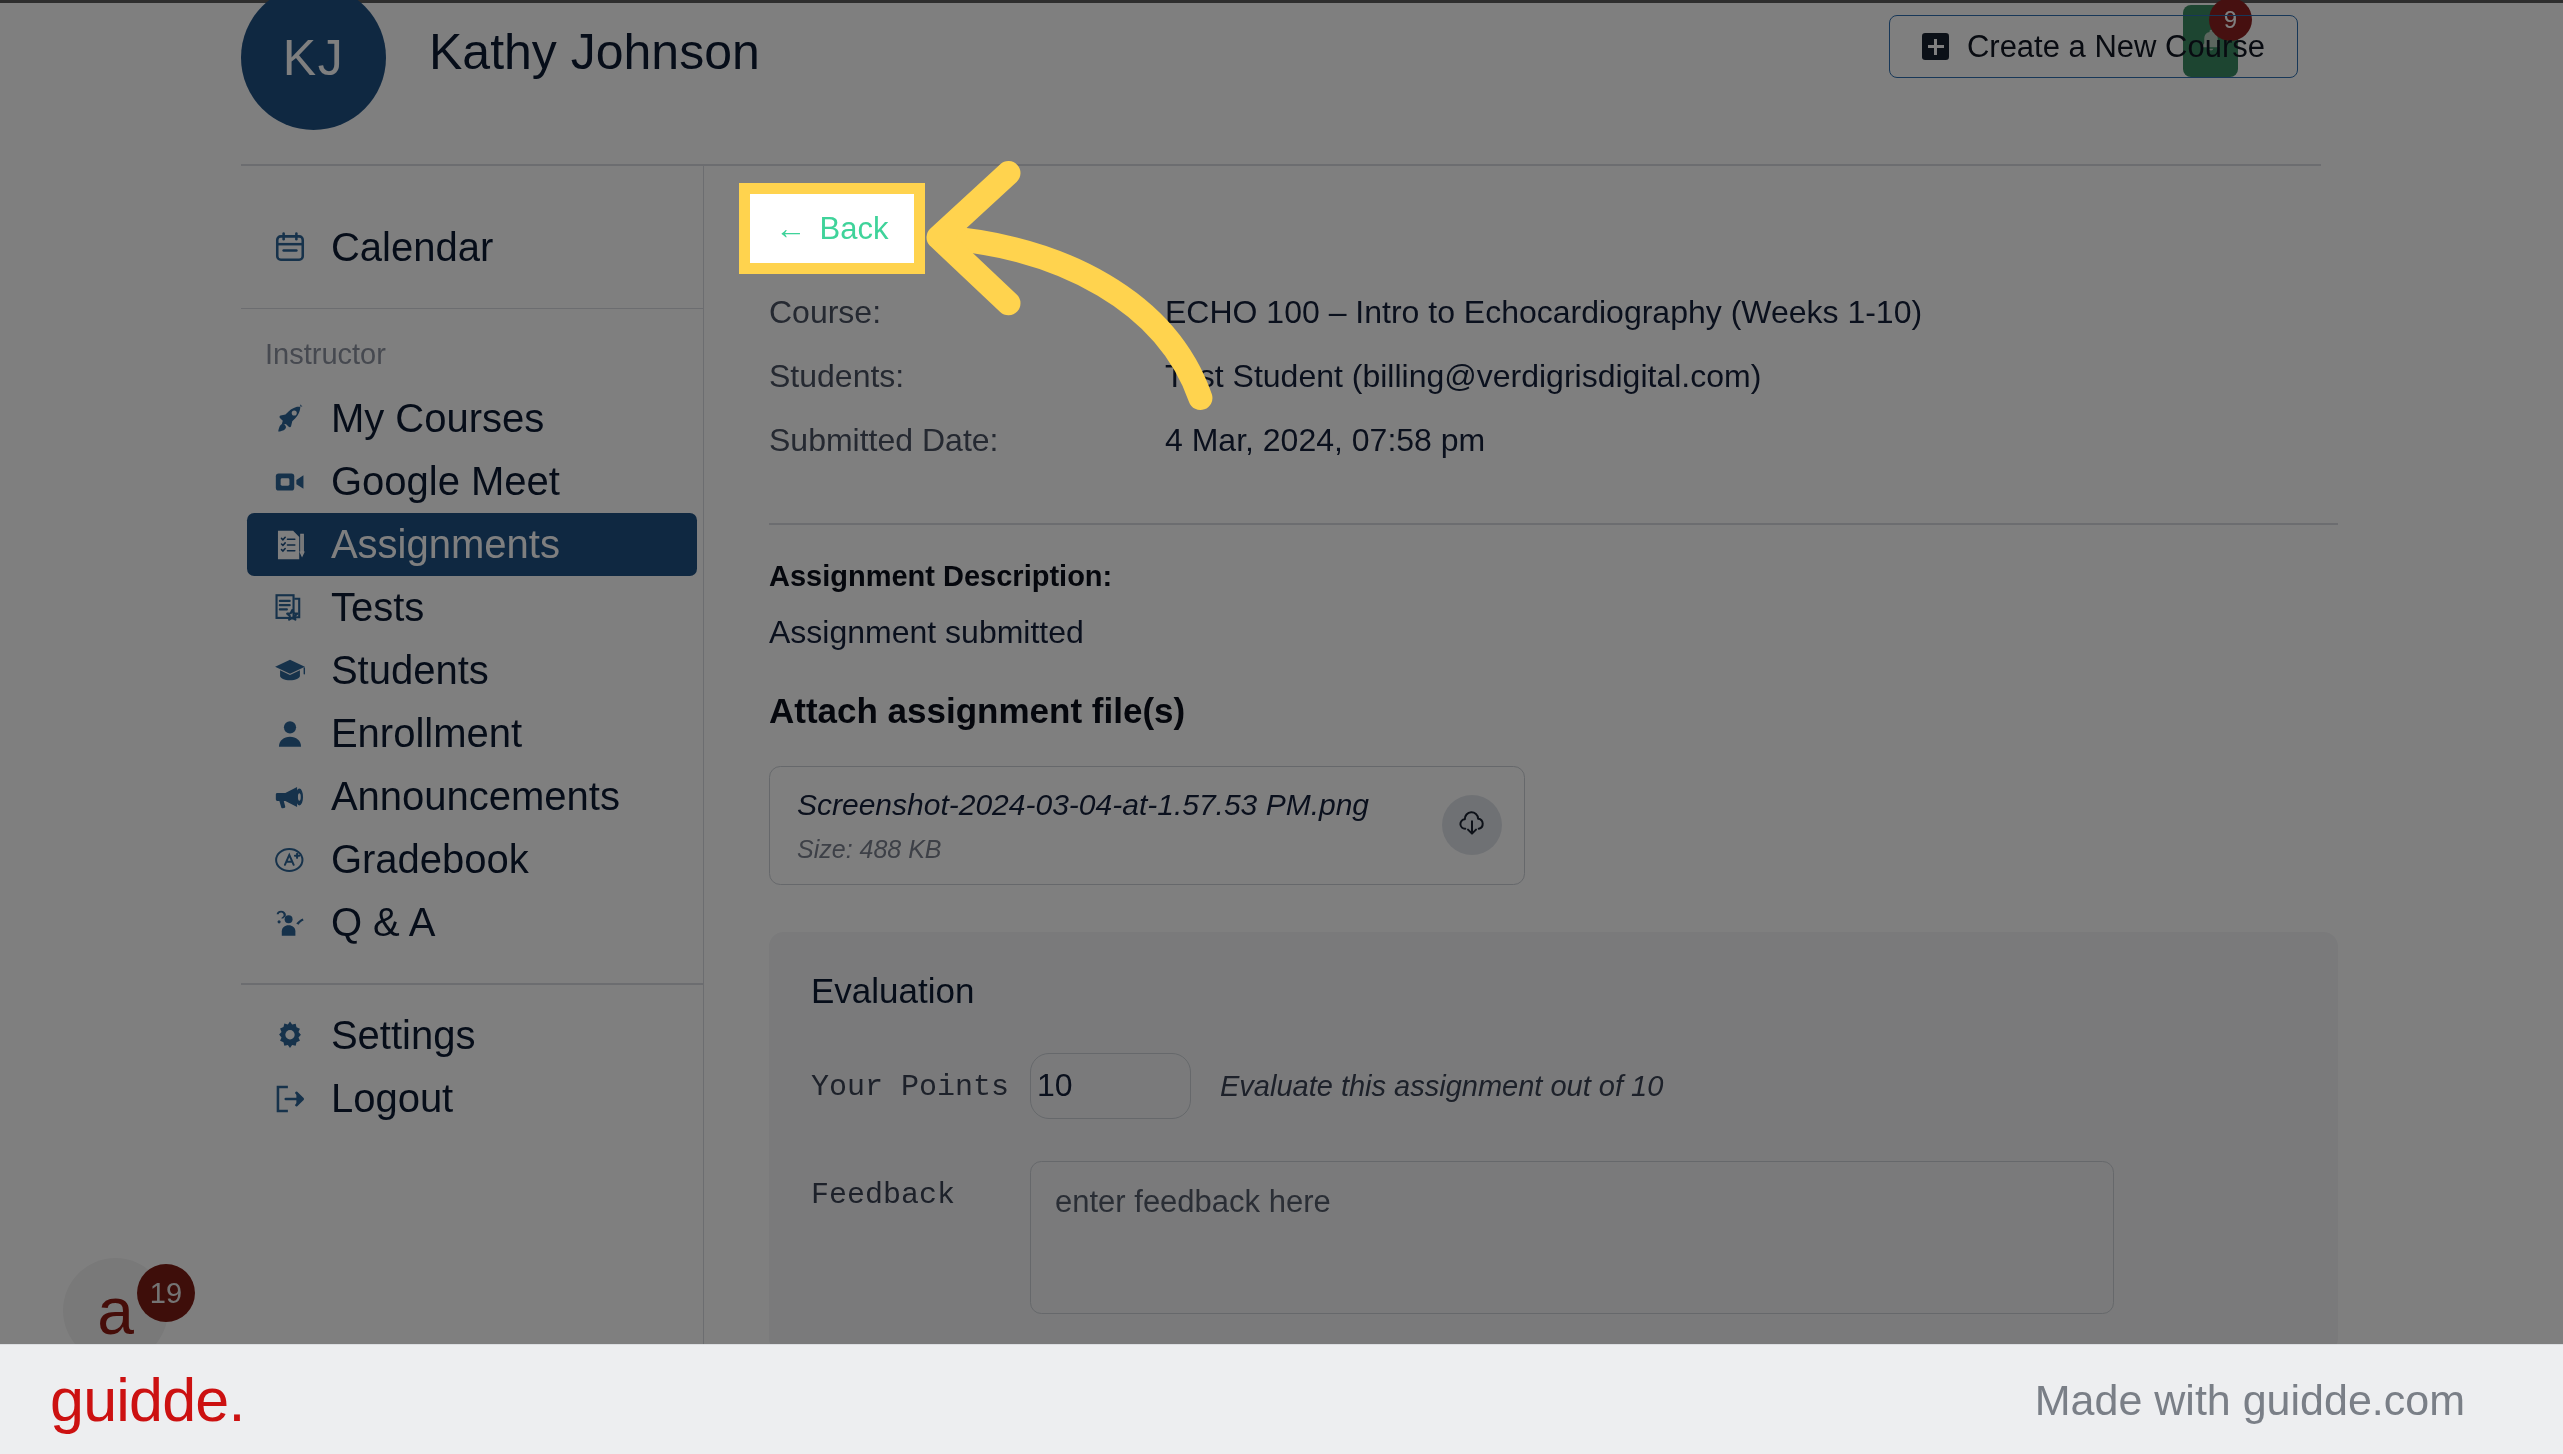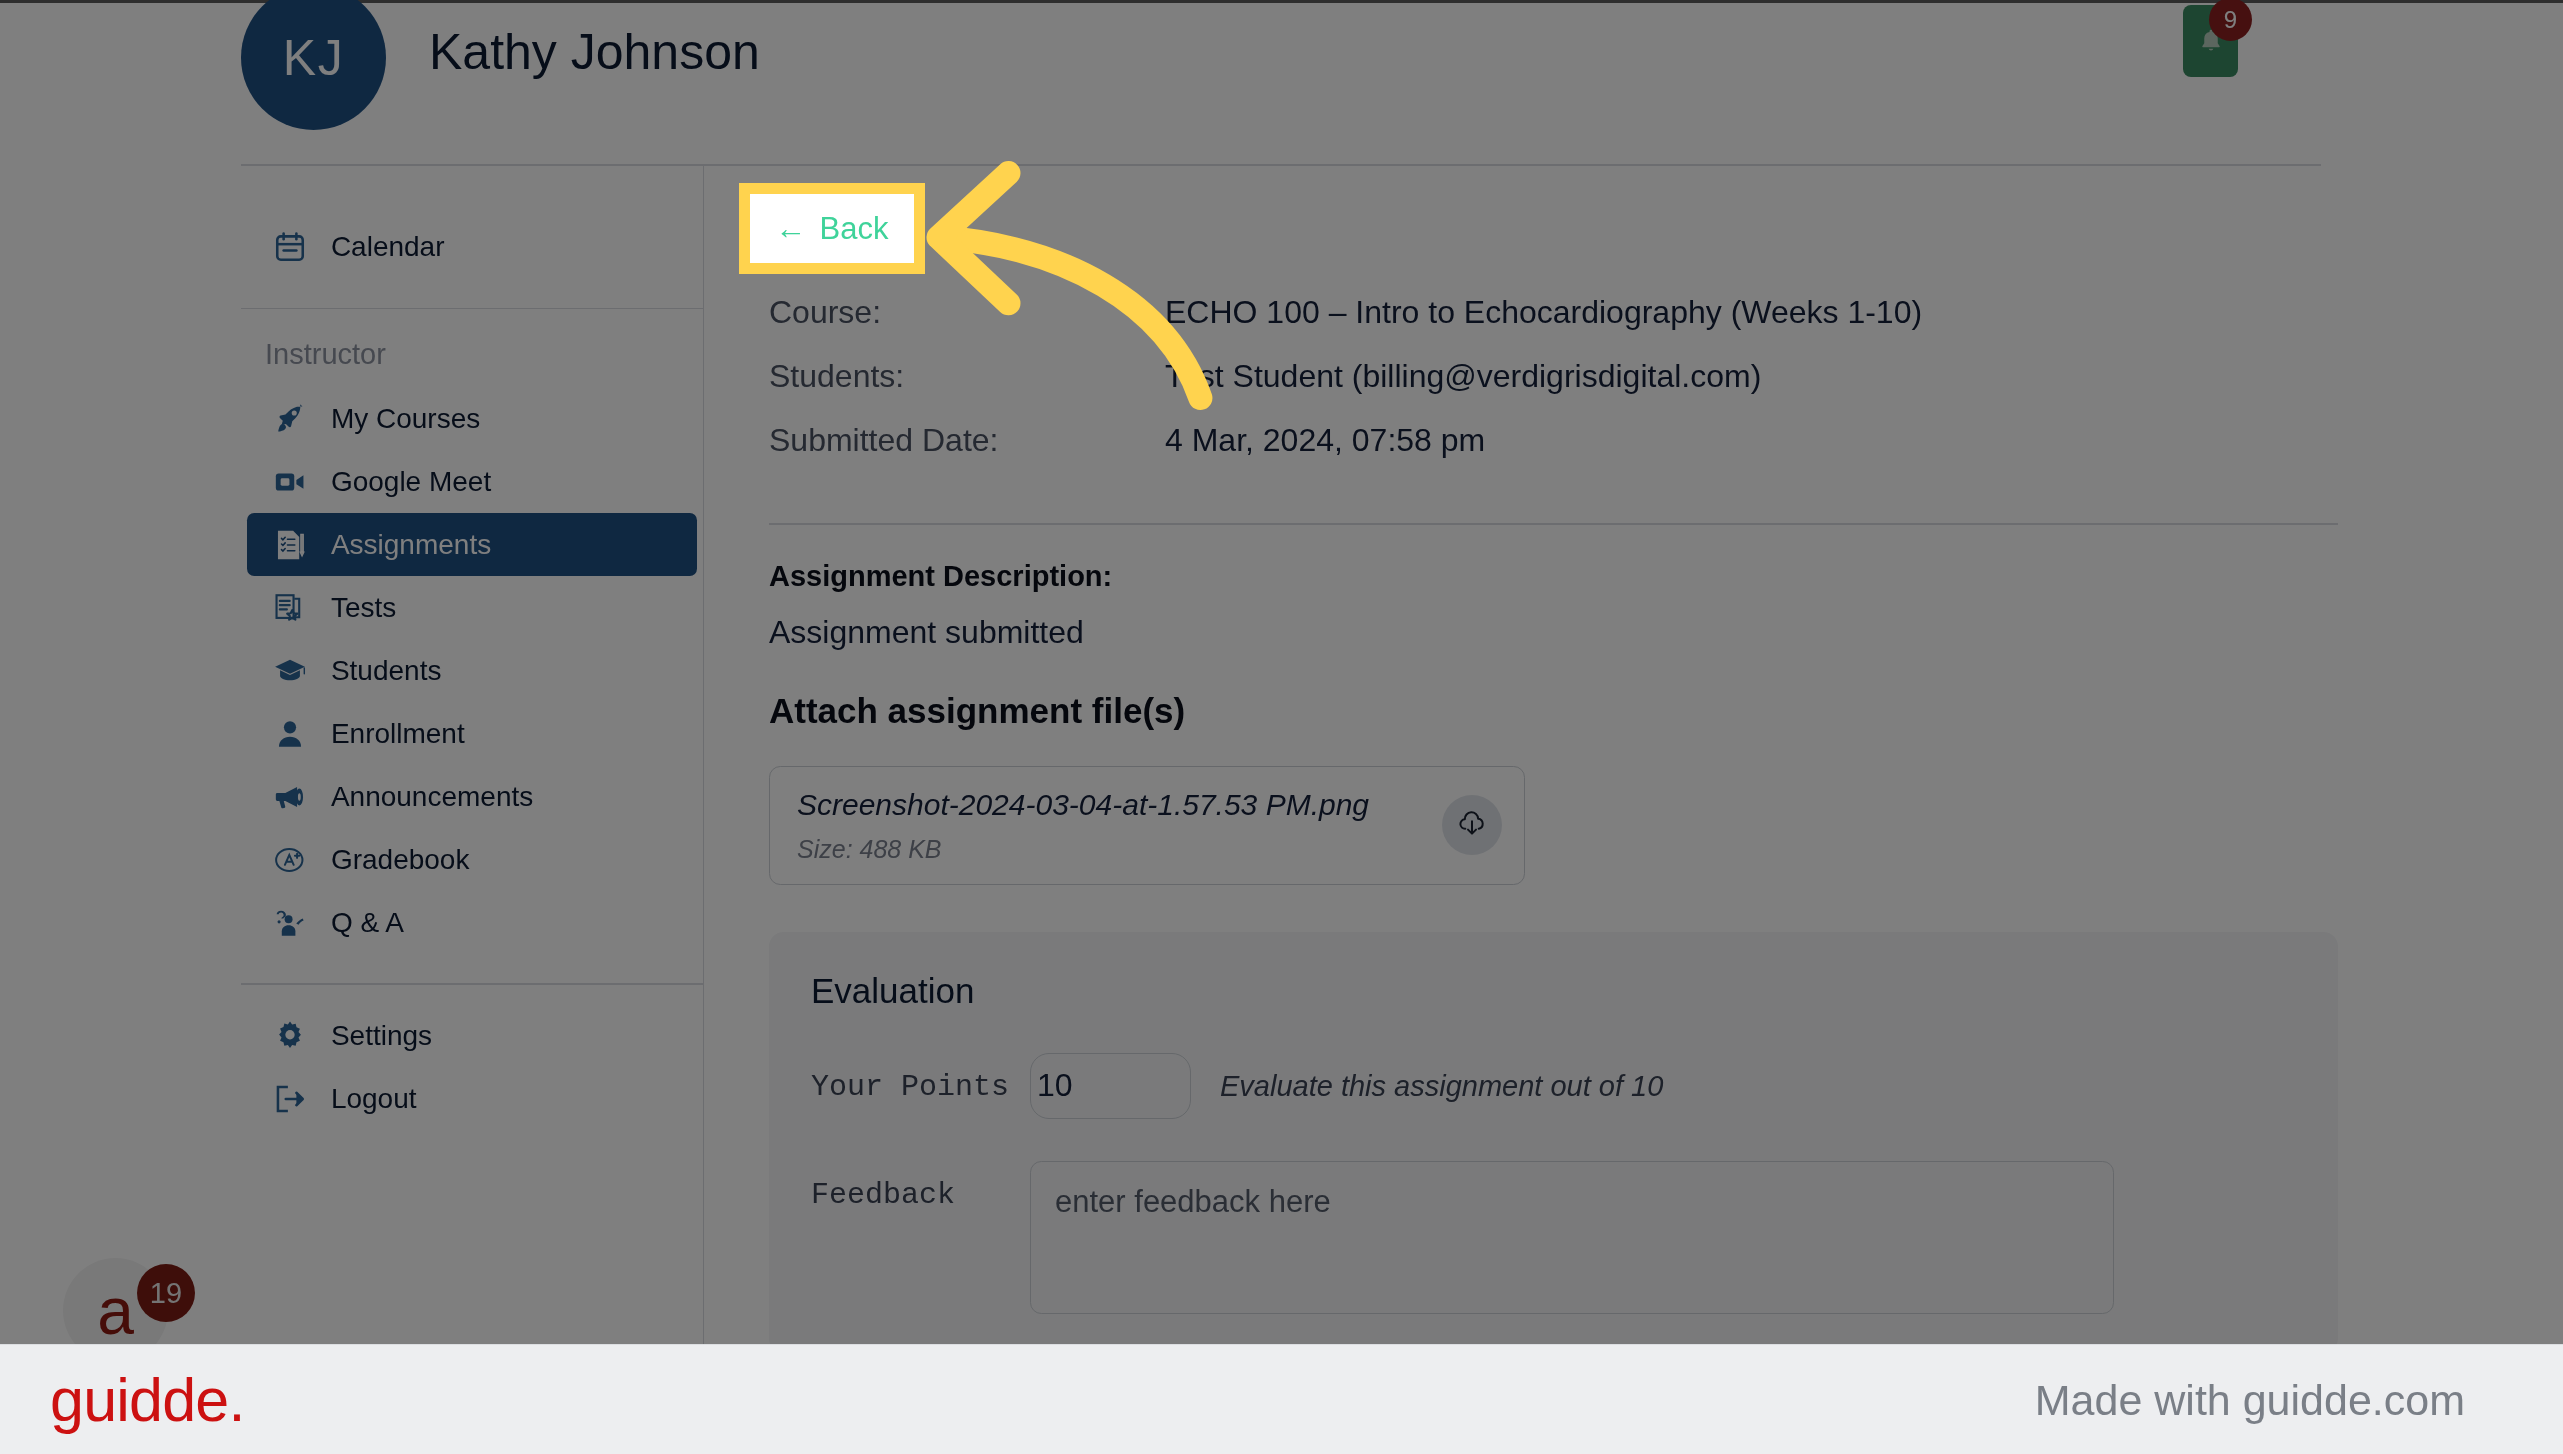--- a/index.html
+++ b/index.html
@@ -129,21 +129,21 @@
   .nav-item {
     display: flex;
     align-items: center;
     gap: 22.5px;
     height: 63px;
     padding-left: 24px;
     margin: 0 6.4px 0 6.4px;
     border-radius: 7.2px;
     cursor: pointer;
     color: #0d1b33;
-    font-size: 28px;
+    font-size: 40px;
   }
   .nav-item .nav-icon {
     width: 37px; height: 37px;
     flex-shrink: 0;
     display: flex; align-items: center; justify-content: center;
   }
   .nav-item.active {
     background: #1f5183;
     color: #ffffff;
   }
@@ -407,20 +407,24 @@
 
     <button class="notif-button">
       <span class="notif-bell">
         <svg viewBox="0 0 24 24" width="27" height="27" fill="#b9ccbf">
           <path d="M12 2a1.3 1.3 0 0 0-1.3 1.3v.6A6 6 0 0 0 6 9.8V14l-1.6 2.4A.8.8 0 0 0 5 17.6h14a.8.8 0 0 0 .6-1.2L18 14V9.8a6 6 0 0 0-4.7-5.9v-.6A1.3 1.3 0 0 0 12 2zm0 18.5a2.2 2.2 0 0 0 2.1-1.6H9.9A2.2 2.2 0 0 0 12 20.5z"></path>
         </svg>
       </span>
     </button>
     <div class="notif-badge">9</div>
 
+    <button class="create-course-btn">
+      <span class="plus-square"></span>
+      <span>Create a New Course</span>
+    </button>
   </div>
 
   <div class="body-wrap">
     <div class="top-divider"></div>
 
     <nav class="sidebar">
 
       <div class="nav-item">
         <span class="nav-icon">
           <svg viewBox="0 0 24 24" width="34" height="34" fill="none" stroke="#2d6496" stroke-width="1.8">

